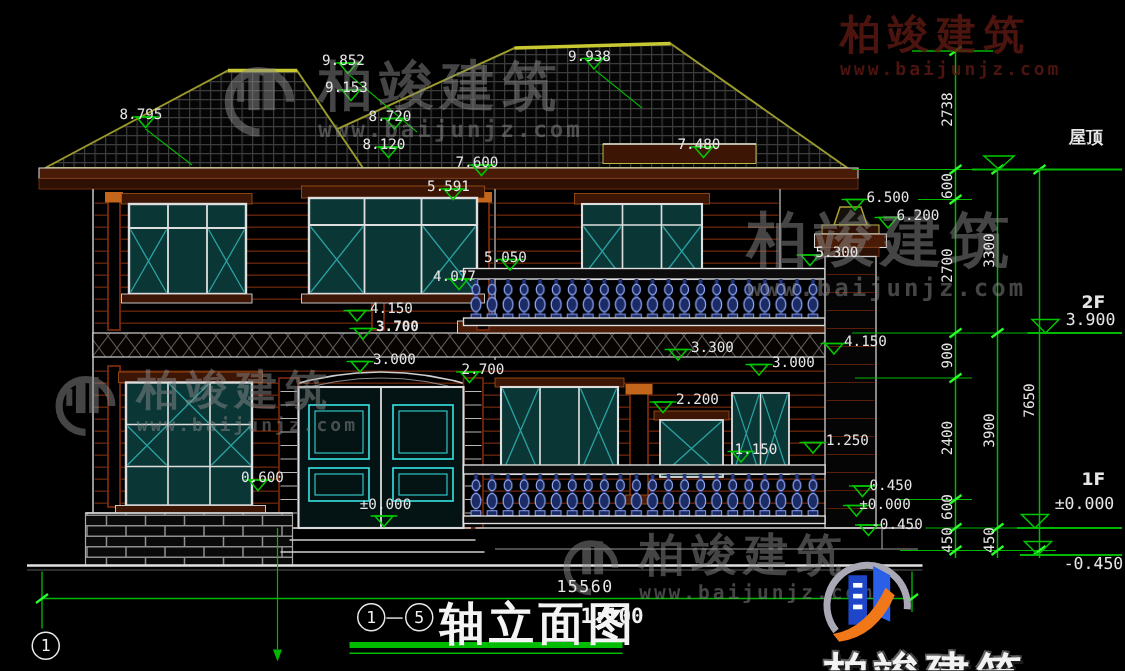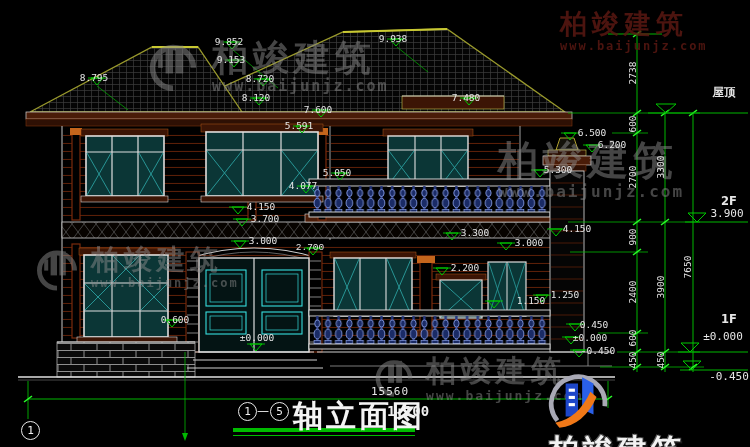--- a/index.html
+++ b/index.html
@@ -310,28 +310,28 @@
       <span class="lab d" style="left: 256px; top: 97px;">8.120</span>
       <span class="lab d" style="left: 318px; top: 109px;">7.600</span>
       <span class="lab d" style="left: 466px; top: 97px;">7.480</span>
       <span class="lab d" style="left: 299px; top: 125px;">5.591</span>
       <span class="lab d" style="left: 592px; top: 132px;">6.500</span>
       <span class="lab d" style="left: 612px; top: 144px;">6.200</span>
       <span class="lab d" style="left: 558px; top: 169px;">5.300</span>
       <span class="lab d" style="left: 337px; top: 172px;">5.050</span>
       <span class="lab d" style="left: 303px; top: 185px;">4.077</span>
       <span class="lab d" style="left: 261px; top: 206px;">4.150</span>
-      <span class="lab d" style="left: 265px; top: 218px;">3.700</span>
+      <span class="lab d" style="left: 265px; top: 218px; font-weight: bold;">3.700</span>
       <span class="lab d" style="left: 263px; top: 240px;">3.000</span>
-      <span class="lab d" style="left: 310px; top: 247px; font-family: Liberation Mono, monospace;">2.700</span>
+      <span class="lab d" style="left: 322px; top: 247px;">2.700</span>
       <span class="lab d" style="left: 475px; top: 232px;">3.300</span>
       <span class="lab d" style="left: 529px; top: 242px;">3.000</span>
       <span class="lab d" style="left: 577px; top: 228px;">4.150</span>
       <span class="lab d" style="left: 465px; top: 267px;">2.200</span>
-      <span class="lab d" style="left: 531px; top: 300px;">1.150</span>
+      <span class="lab d" style="left: 504px; top: 300px;">1.150</span>
       <span class="lab d" style="left: 565px; top: 294px;">1.250</span>
       <span class="lab d" style="left: 175px; top: 319px;">0.600</span>
       <span class="lab d" style="left: 257px; top: 337px;">±0.000</span>
       <span class="lab d" style="left: 594px; top: 324px;">0.450</span>
       <span class="lab d" style="left: 590px; top: 337px;">±0.000</span>
       <span class="lab d" style="left: 598px; top: 350px;">-0.450</span>
       <span class="lab v" style="left: 632px; top: 73px;">2738</span>
       <span class="lab v" style="left: 632px; top: 124px;">600</span>
       <span class="lab v" style="left: 632px; top: 177px;">2700</span>
       <span class="lab v" style="left: 632px; top: 237px;">900</span>

